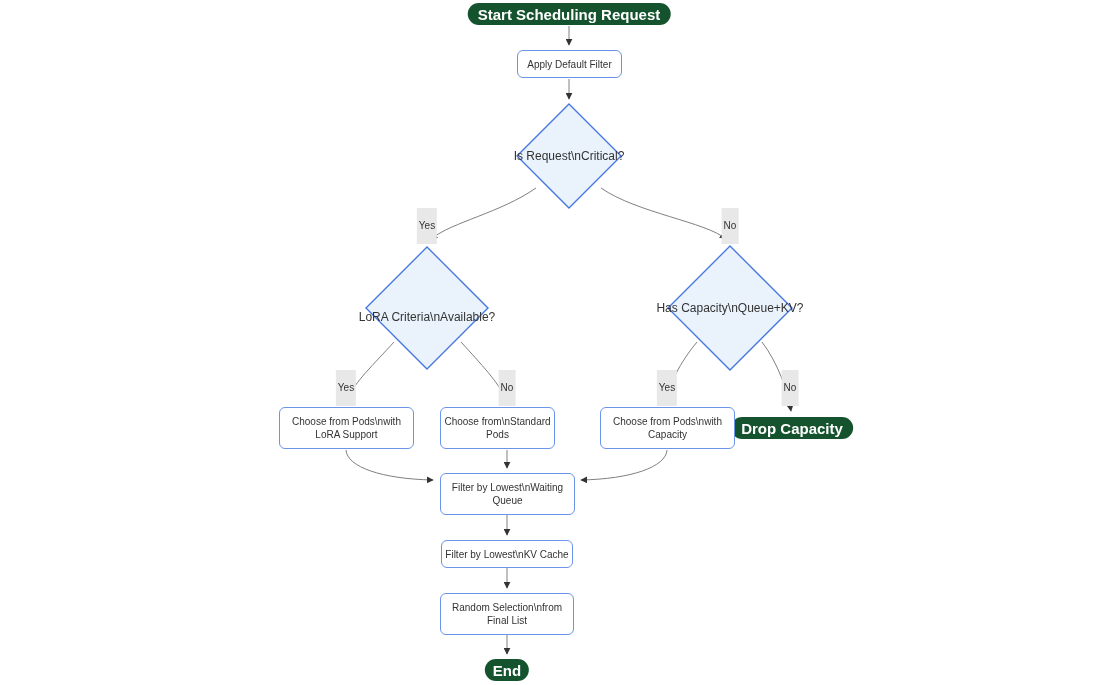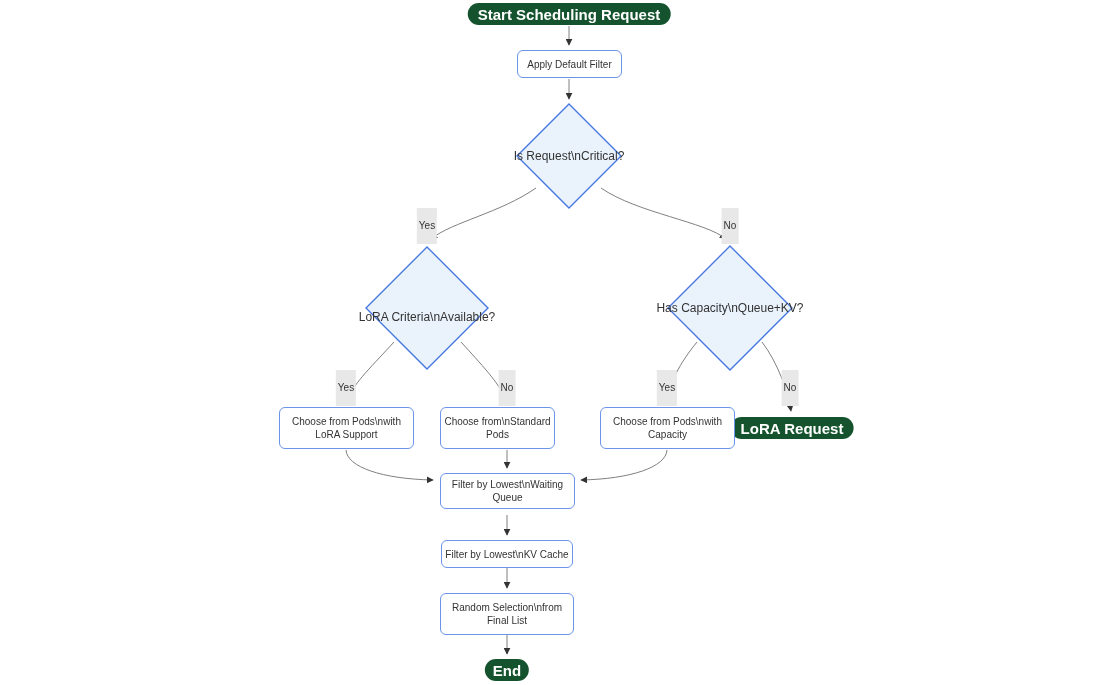--- a/index.html
+++ b/index.html
@@ -71,21 +71,21 @@
       <polygon points="427,247 488,308 427,369 366,308"></polygon>
       <polygon points="730,246 792,308 730,370 668,308"></polygon>
     </g>
   </svg>
 
   <div class="node pill" style="left:569px;top:3px;">
     <span class="line">Start Scheduling Request</span>
   </div>
 
   <div class="node pill" style="left:792px;top:417px;">
-    <span class="line">LoRA Request</span>
+    <span class="line">Drop Capacity</span>
   </div>
 
   <div class="node pill small" style="left:507px;top:659px;">
     <span class="line">End</span>
   </div>
 
   <div class="node rect" style="left:517px;top:50px;width:105px;height:28px;">
     <span class="line">Apply Default Filter</span>
   </div>
 
@@ -97,21 +97,21 @@
   <div class="node rect" style="left:440px;top:407px;width:115px;height:42px;">
     <span class="line">Choose from\nStandard</span>
     <span class="line">Pods</span>
   </div>
 
   <div class="node rect" style="left:600px;top:407px;width:135px;height:42px;">
     <span class="line">Choose from Pods\nwith</span>
     <span class="line">Capacity</span>
   </div>
 
-  <div class="node rect" style="left:440px;top:473px;width:135px;height:36px;">
+  <div class="node rect" style="left:440px;top:473px;width:135px;height:42px;">
     <span class="line">Filter by Lowest\nWaiting</span>
     <span class="line">Queue</span>
   </div>
 
   <div class="node rect" style="left:440px;top:593px;width:134px;height:42px;">
     <span class="line">Random Selection\nfrom</span>
     <span class="line">Final List</span>
   </div>
 
   <div class="node rect" style="left:441px;top:540px;width:132px;height:28px;">

